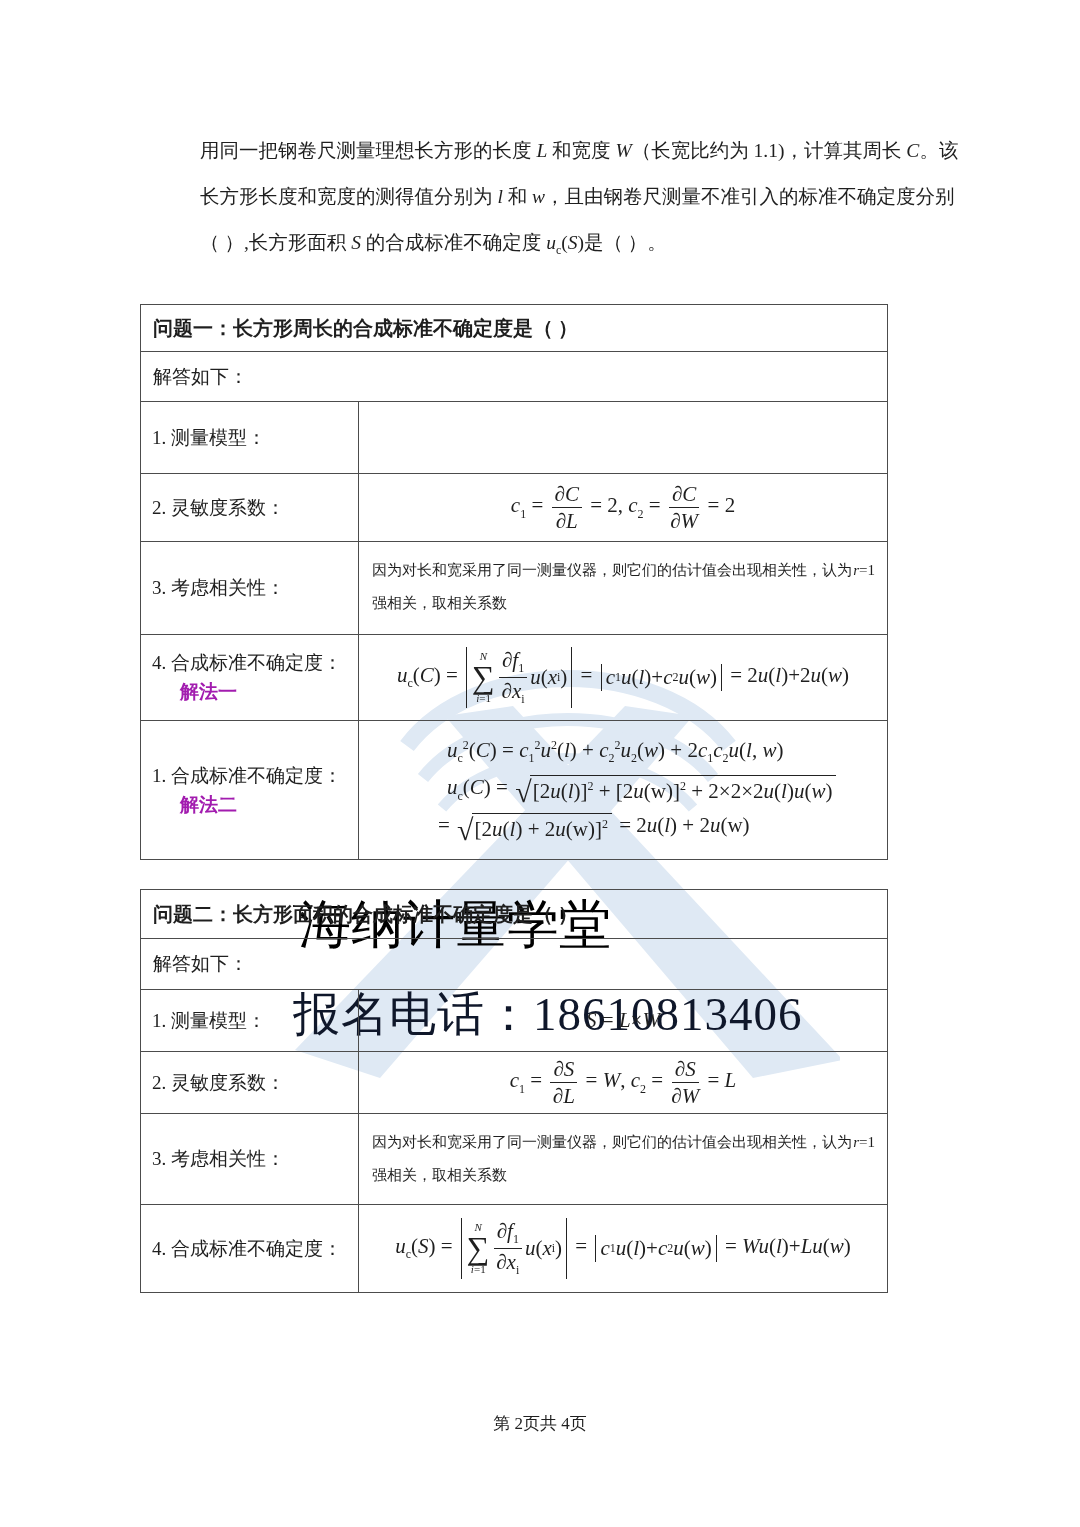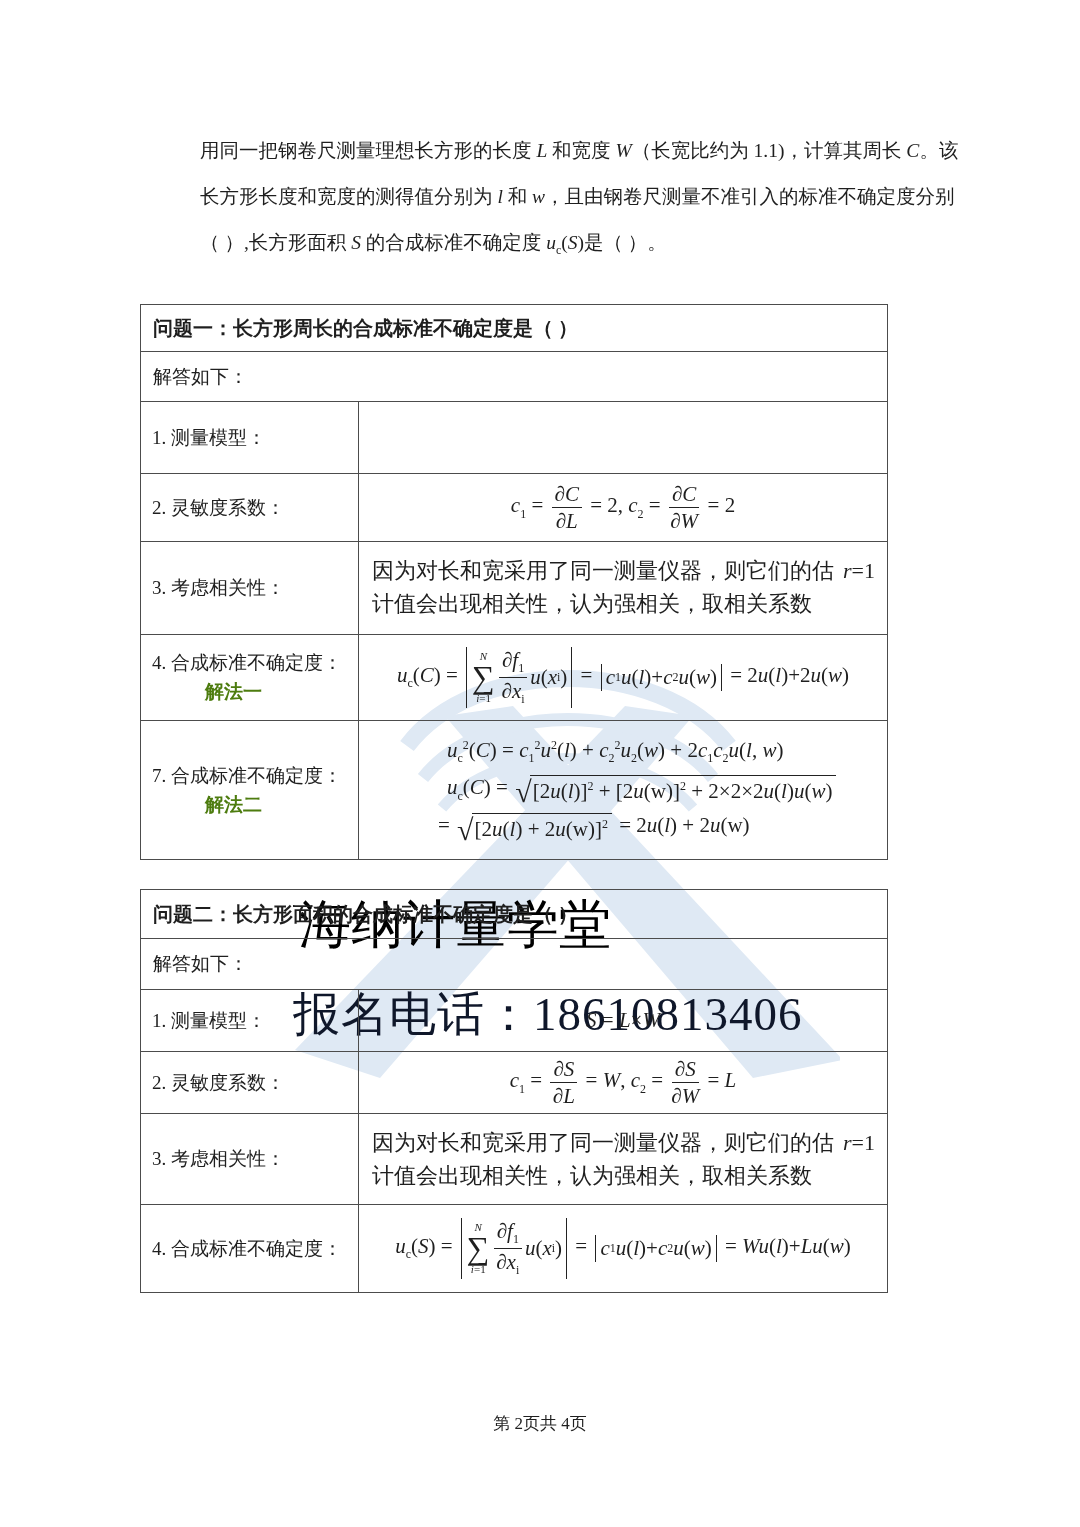--- a/index.html
+++ b/index.html
@@ -24,22 +24,22 @@
   .t1 { top:304px; }
   .t2 { top:889px; }
   .trow { display:flex; border-top:1.4px solid #4c4c4c; }
   .trow:first-child { border-top:none; }
   .thead { align-items:center; padding-left:12px; font-weight:bold; font-size:20px; }
   .tsub  { align-items:center; padding-left:12px; font-size:19px; }
   .cell-l { width:218px; border-right:1.4px solid #4c4c4c; display:flex; flex-direction:column;
             justify-content:center; padding-left:11px; font-size:19px; }
   .cell-r { flex:1; display:flex; align-items:center; justify-content:center; }
   .cell-r.textcell { justify-content:flex-start; align-items:flex-start;
-                     padding:12px 12px 0 13px; font-size:22px; line-height:33px; }
-  .sub-red { color:#4d7c0f; font-weight:bold; margin-left:53px; margin-top:3px;font-family:Liberation Serif, serif; }
+                     padding:12px 12px 0 13px; font-size:15px; line-height:33px; }
+  .sub-red { color:#a21caf; font-weight:bold; margin-left:28px; margin-top:3px;font-family:Liberation Serif, serif; }
   .footer { position:absolute; left:0; top:1412px; width:100%; text-align:center;
             font-size:17px; z-index:1; }
   
   .fm { font-size:21px; }
   .fm sub, .fm sup, .intro-line sub { font-size:12px; }
   .fr { display:inline-flex; flex-direction:column; align-items:center;
         vertical-align:middle; margin:0 3px; line-height:1.15; }
   .fr .n { border-bottom:1.3px solid #222; padding:0 3px 1px; }
   .fr .d { padding-top:1px; }
   .sg { display:inline-flex; flex-direction:column; align-items:center;
@@ -121,21 +121,21 @@
                 <span class="b"><i>i</i>=1</span>
               </span><span class="fr">
                 <span class="n"><i>∂f</i><sub>1</sub></span>
                 <span class="d"><i>∂x</i><sub>i</sub></span>
               </span><i>u</i>(<i>x</i><sub>i</sub>)</span> = <span class="ab"><i>c</i><sub>1</sub><i>u</i>(<i>l</i>)+<i>c</i><sub>2</sub><i>u</i>(<i>w</i>)</span> = 2<i>u</i>(<i>l</i>)+2<i>u</i>(<i>w</i>)</div>
         </div>
     </div>
 
     <div class="trow" style="height:139px">
       <div class="cell-l">
-        <div>7. 合成标准不确定度：</div>
+        <div>1. 合成标准不确定度：</div>
         <div class="sub-red">解法二</div>
       </div>
       <div class="cell-r">
         <div class="colstack fm">
           <div class="fline"><i>u</i><sub>c</sub><sup>2</sup>(<i>C</i>) = <i>c</i><sub>1</sub><sup>2</sup><i>u</i><sup>2</sup>(<i>l</i>) + <i>c</i><sub>2</sub><sup>2</sup><i>u</i><sub>2</sub>(<i>w</i>) + 2<i>c</i><sub>1</sub><i>c</i><sub>2</sub><i>u</i>(<i>l</i>, <i>w</i>)</div>
           <div class="fline"><i>u</i><sub>c</sub>(<i>C</i>) = <span class="sq">
                 <span class="rd">√</span>
                 <span class="rc">[2<i>u</i>(<i>l</i>)]<sup>2</sup> + [2<i>u</i>(w)]<sup>2</sup> + 2×2×2<i>u</i>(<i>l</i>)<i>u</i>(<i>w</i>)</span>
               </span></div>
           <div class="fline shift">= <span class="sq">

